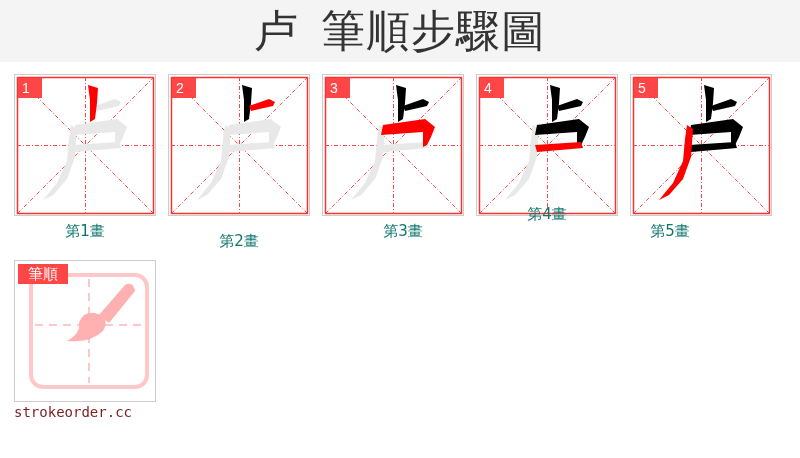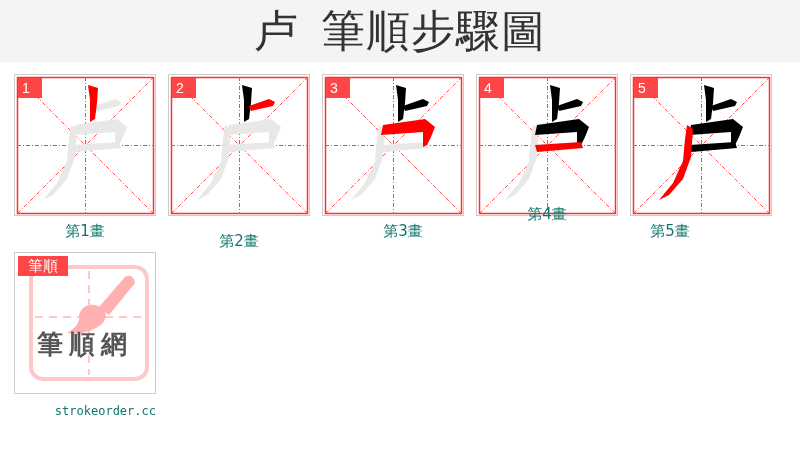--- a/index.html
+++ b/index.html
@@ -7,25 +7,25 @@
          font-family:"DejaVu Sans", sans-serif; }
   .header { position:absolute; left:0; top:0; width:800px; height:62px; background:#f4f4f4; }
   .title { position:absolute; left:0; top:0; width:800px; height:62px; line-height:62px; text-align:center;
            font-size:44px; color:#333; letter-spacing:1px; }
   .title .char { margin-right:22px; }
   .cell { position:absolute; width:142px; height:142px; border:1px solid #cccccc; background:#fff; box-sizing:border-box; }
   .cell svg { position:absolute; left:0; top:0; }
   .badge { position:absolute; left:3px; top:3px; width:24px; height:20px; background:#ff4646; color:#fff;
            font-size:14px; line-height:20px; padding-left:4px; box-sizing:border-box; font-family:"Liberation Sans", sans-serif; }
   .caption { position:absolute; width:142px; text-align:center; font-size:15px; color:#0f766e; }
-  .logo-cell { position:absolute; left:14px; top:252px; width:142px; height:142px; border:1px solid #cccccc; box-sizing:border-box; background:#fff; }
+  .logo-cell { position:absolute; left:14px; top:260px; width:142px; height:142px; border:1px solid #cccccc; box-sizing:border-box; background:#fff; }
   .logo-badge { position:absolute; left:3px; top:3px; width:50px; height:20px; background:#ff4646; color:#fff;
                 font-size:15px; line-height:20px; text-align:center; }
   .logo-text { position:absolute; left:0; top:74px; width:140px; text-align:center; font-size:26px; font-weight:bold; color:#555; letter-spacing:6px; }
-  .site { position:absolute; left:14px; top:404px; width:142px; text-align:right; font-family:"DejaVu Sans Mono", monospace; font-size:12px; color:#0f766e; }
+  .site { position:absolute; left:14px; top:404px; width:142px; text-align:left; font-family:"DejaVu Sans Mono", monospace; font-size:14px; color:#7f1d1d; }
 </style>
 </head>
 <body>
 
 <div class="header"></div>
 <div class="title"><span class="char">卢</span><span>筆順步驟圖</span></div>
 
 <svg width="0" height="0" style="position:absolute">
   <defs>
     <g id="grid">
@@ -110,15 +110,14 @@
 
 <div class="logo-cell">
   <svg width="140" height="140" style="position:absolute;left:0;top:0">
     <rect x="16" y="14" width="116" height="112" rx="12" fill="none" stroke="#ffc8c8" stroke-width="4"></rect>
     <line x1="74" y1="18" x2="74" y2="122" stroke="#ffc8c8" stroke-width="2" stroke-dasharray="8,6"></line>
     <line x1="20" y1="64" x2="128" y2="64" stroke="#ffc8c8" stroke-width="2" stroke-dasharray="8,6"></line>
     <path d="M84 54 L110 24 Q118 20 120 30 L94 62 Z" fill="#ffb0b0"></path>
     <path d="M80 52 Q96 56 88 70 Q76 82 52 80 Q66 72 64 62 Q68 50 80 52 Z" fill="#ffb0b0"></path>
   </svg>
   <div class="logo-badge">筆順</div>
-  <div class="logo-text">筆順網</div>
 </div>
 <div class="site">strokeorder.cc</div>
 
 </body></html>

